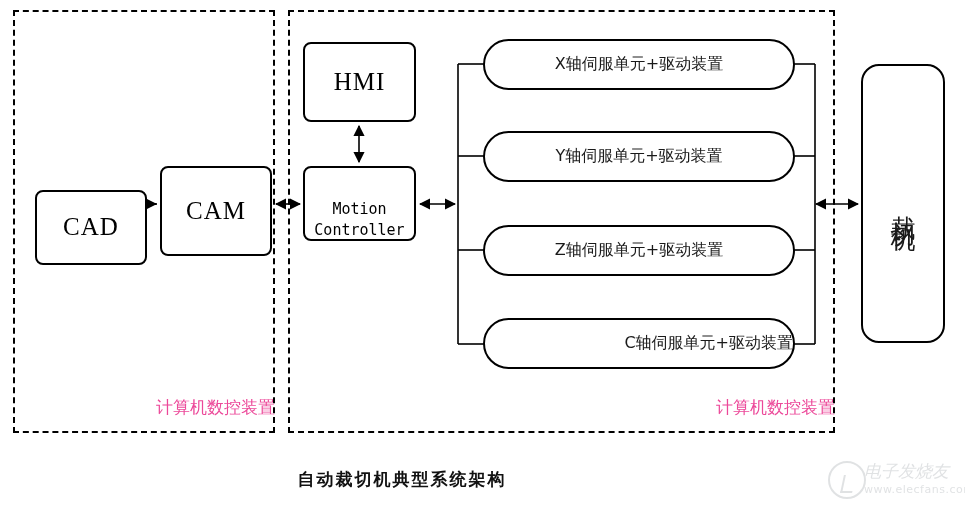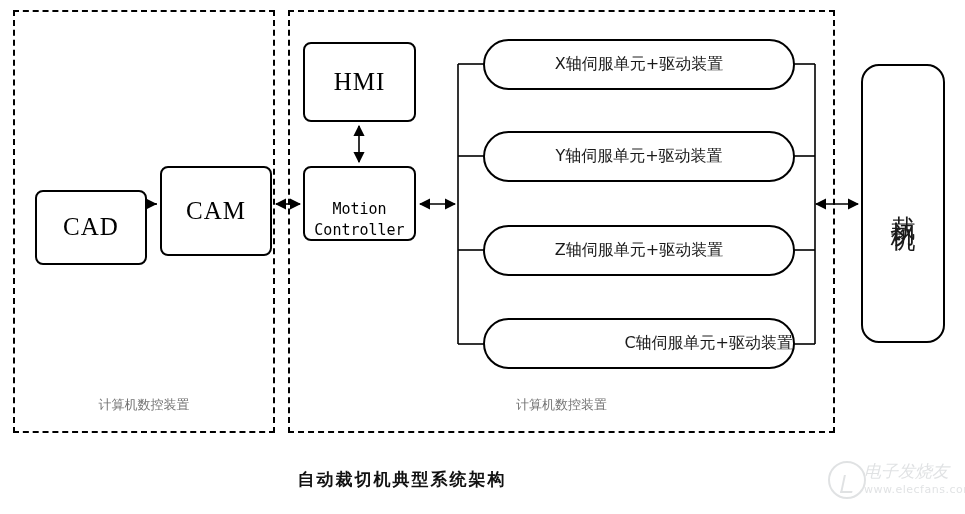--- a/index.html
+++ b/index.html
@@ -26,24 +26,24 @@
 
   
   .group-box {
     position: absolute;
     border: 2px dashed #000000;
     background: transparent;
     box-sizing: border-box;
   }
   .group-label {
     position: absolute;
-    text-align: center;
-    font-family: "DejaVu Sans", sans-serif;
-    font-size: 13px;
-    color: #737373;
+    text-align: right;
+    font-family: "DejaVu Sans", sans-serif;
+    font-size: 17px;
+    color: #ec4899;
     white-space: nowrap;
   }
 
   
   .node {
     position: absolute;
     box-sizing: border-box;
     border: 2px solid #000000;
     background: #ffffff;
     display: flex;

